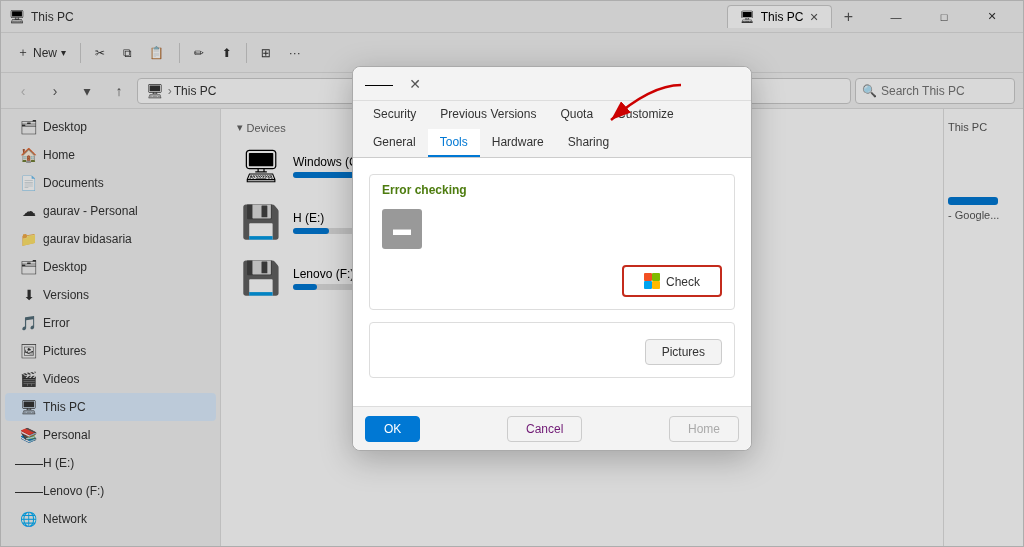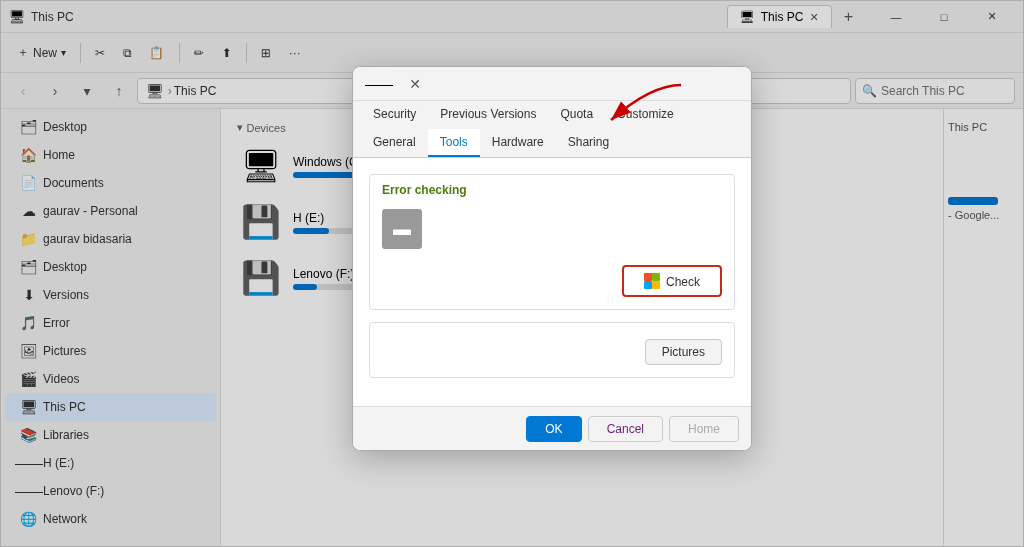--- a/index.html
+++ b/index.html
@@ -320,21 +320,21 @@
       margin-top: 8px;
       align-self: flex-end;
     }
 
     
     .dialog-footer {
       height: 44px;
       background: #f3f3f3;
       border-top: 1px solid #ddd;
       border-radius: 0 0 8px 8px;
-      display: flex; align-items: center; justify-content: flex-end;
+      display: flex; align-items: center; justify-content: space-between;
       padding: 0 12px;
       gap: 6px;
     }
     .footer-btn {
       padding: 5px 18px;
       border: 1px solid #ccc;
       border-radius: 4px;
       background: #f3f3f3;
       cursor: pointer;
       font-size: 12px; color: #701a75;
@@ -484,21 +484,21 @@
       <div class="sidebar-item">
         <span class="sidebar-icon">🎬</span>
         <span>Videos</span>
       </div>
       <div class="sidebar-item active">
         <span class="sidebar-icon">🖥</span>
         <span>This PC</span>
       </div>
       <div class="sidebar-item">
         <span class="sidebar-icon">📚</span>
-        <span>Libraries</span>
+        <span>Personal</span>
       </div>
       <div class="sidebar-item">
         <span class="sidebar-icon">——</span>
         <span>H (E:)</span>
       </div>
       <div class="sidebar-item">
         <span class="sidebar-icon">——</span>
         <span>Lenovo (F:)</span>
       </div>
       <div class="sidebar-item">

